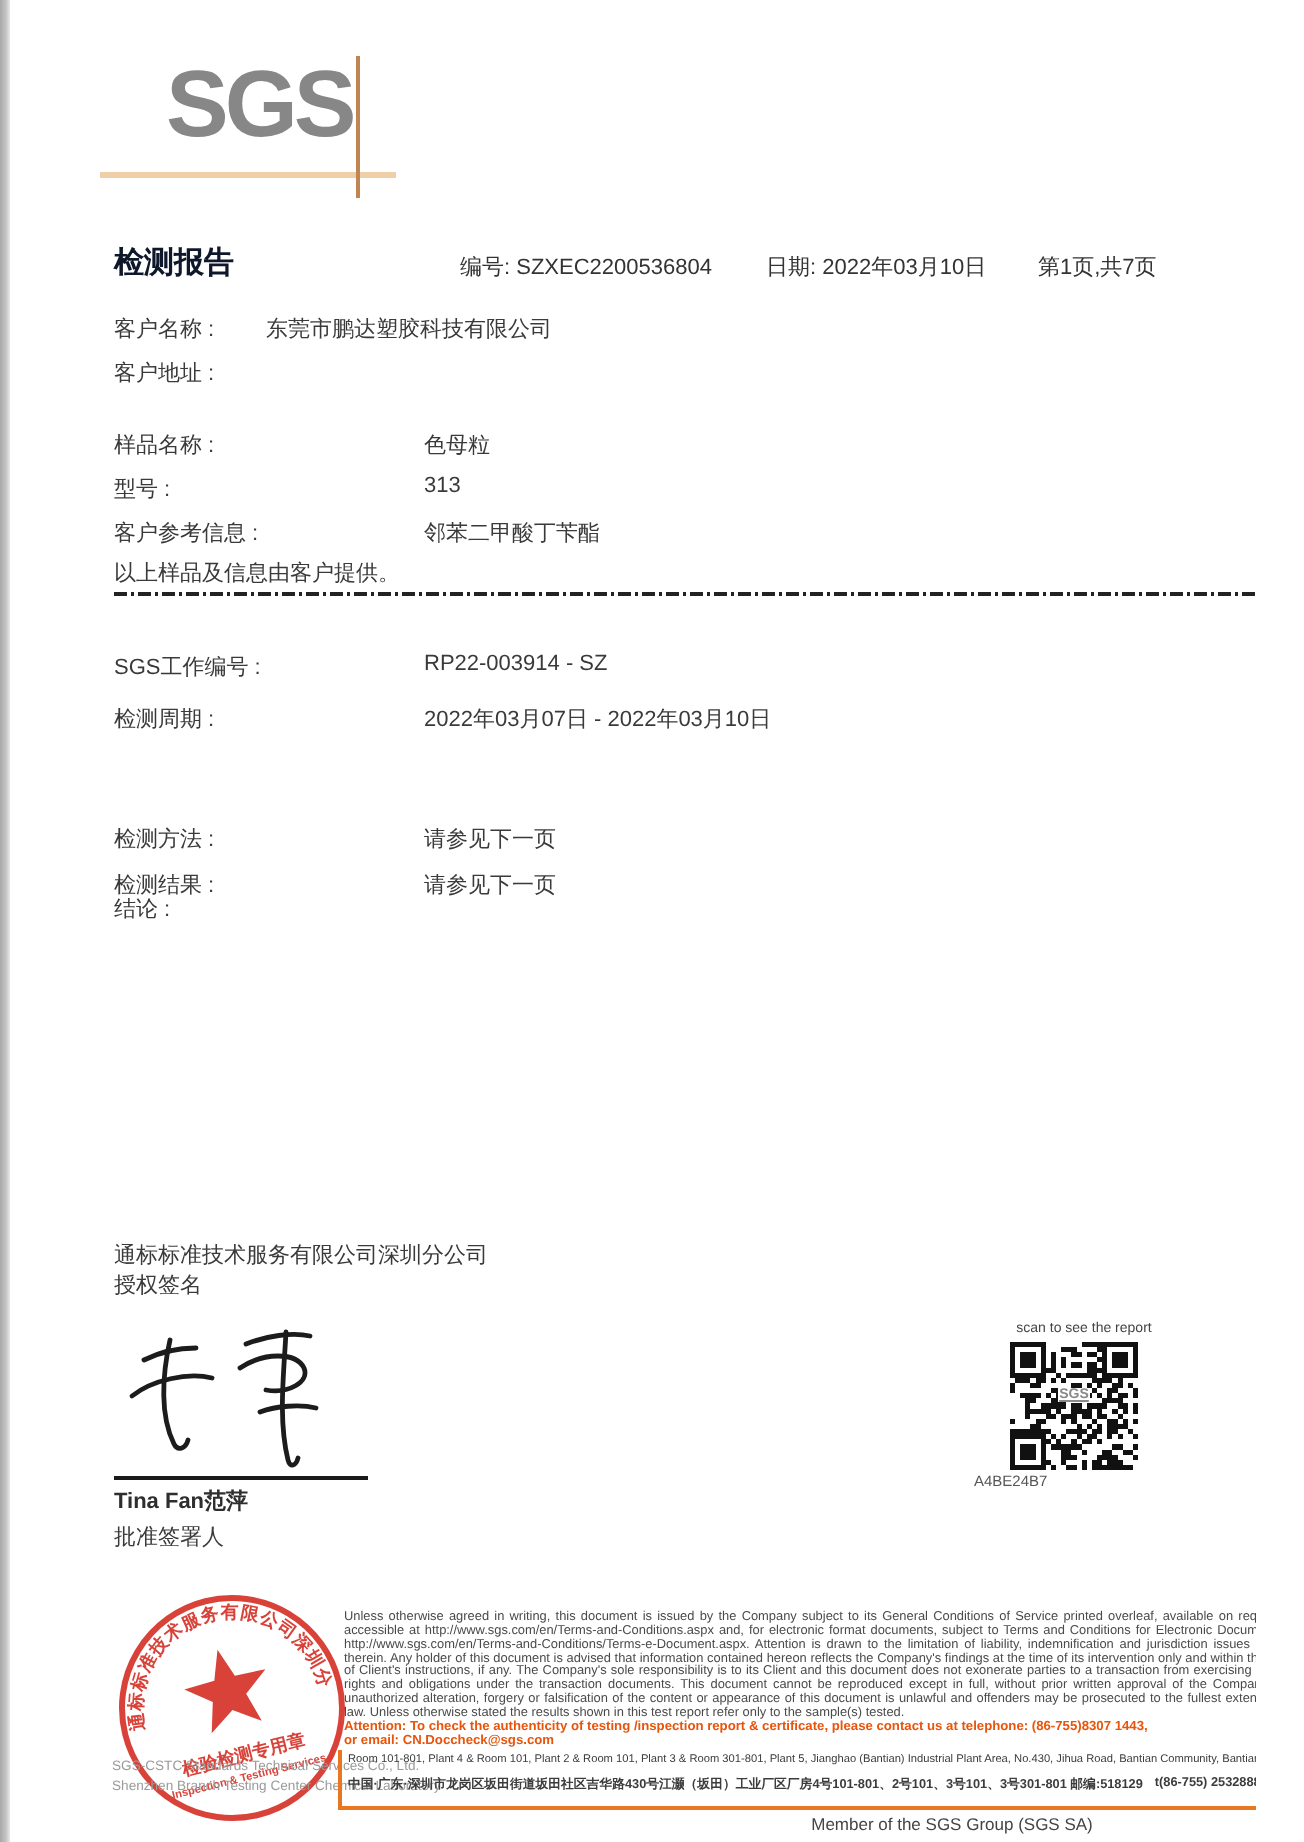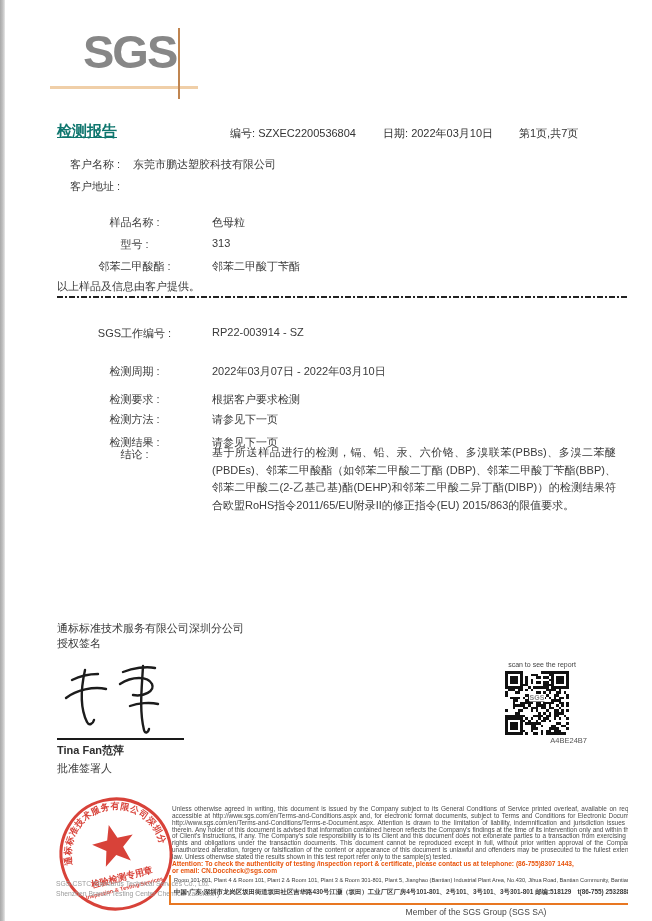--- a/index.html
+++ b/index.html
@@ -10,45 +10,45 @@
   
   .edge-strip{position:absolute;left:0;top:0;width:5px;height:921px;
     background:linear-gradient(90deg,#a8a8a8,#c4c4c4 60%,#e9e9e9);}
   
   .logo-wrap{position:absolute;left:50px;top:26px;width:160px;height:78px;}
   .logo-text{position:absolute;left:33px;top:2px;font-size:47px;font-weight:bold;
     color:#878787;letter-spacing:-2px;line-height:1;}
   .logo-hline{position:absolute;left:0px;top:60px;width:148px;height:3px;background:#f0cfa8;}
   .logo-vline{position:absolute;left:128px;top:2px;width:2px;height:71px;background:#c08550;}
   
-  .report-title{position:absolute;left:57px;top:122px;font-size:15px;font-weight:bold;color:#0f766e;text-decoration:underline;}
+  .report-title{position:absolute;left:57px;top:122px;font-size:15px;font-weight:bold;color:#0f172a;}
   .hdr{position:absolute;top:126px;font-size:11px;color:#333;text-align:right;}
   
-  .row{position:absolute;left:57px;display:flex;font-size:11px;color:#3a3a3a;white-space:nowrap;text-align:center;}
+  .row{position:absolute;left:57px;display:flex;font-size:11px;color:#3a3a3a;white-space:nowrap;}
   .lbl-n{width:76px;flex:none;}
   .lbl-w{width:155px;flex:none;}
   .note-line{position:absolute;left:57px;font-size:11px;color:#3a3a3a;}
   .dashline{position:absolute;left:57px;top:296px;width:588px;height:1.6px;
     background:repeating-linear-gradient(90deg,#222 0 6.5px,transparent 6.5px 8.5px,#222 8.5px 10px,transparent 10px 12px);}
   
   .conclusion{position:absolute;left:212px;top:444px;width:404px;font-size:11px;
     line-height:17.6px;color:#3a3a3a;text-align:justify;}
   
   .sig-company{position:absolute;left:57px;top:621px;font-size:11px;color:#3a3a3a;line-height:15px;}
   .sig-svg{position:absolute;left:60px;top:660px;}
   .sig-underline{position:absolute;left:57px;top:738px;width:127px;height:2px;background:#1a1a1a;}
   .sig-name{position:absolute;left:57px;top:743px;font-size:11px;font-weight:bold;color:#2e2e2e;}
   .sig-role{position:absolute;left:57px;top:761px;font-size:11px;color:#3a3a3a;}
   
   .qr-caption{position:absolute;left:487px;top:661px;width:110px;text-align:center;font-size:7px;color:#444;}
   .qr-box{position:absolute;left:505px;top:671px;width:64px;height:64px;}
   .qr-center-label{position:absolute;left:505px;top:694px;width:64px;text-align:center;
     font-size:7px;font-weight:bold;color:#8a8a8a;}
   .qr-center-label span{background:#fff;padding:0 1px;text-decoration:underline;}
-  .qr-code-text{position:absolute;left:487px;top:736px;width:100px;text-align:right;font-size:7.5px;color:#555;}
+  .qr-code-text{position:absolute;left:487px;top:736px;width:100px;text-align:left;font-size:7.5px;color:#555;}
   
   .stamp{position:absolute;left:55px;top:793px;opacity:.88;}
   .company-en{position:absolute;left:56px;top:879px;font-size:6.8px;color:#9b9b9b;line-height:10px;width:170px;}
   
   .legal{position:absolute;left:172px;top:806px;width:477px;font-size:6.45px;line-height:6.85px;
     color:#4a4a4a;text-align:justify;}
   .attention{position:absolute;left:172px;top:860px;width:477px;font-size:6.6px;line-height:7.4px;
     font-weight:bold;color:#e8540c;}
   .addr-row{position:absolute;left:174px;width:476px;display:flex;justify-content:space-between;
     font-size:5.6px;color:#3c3c3c;white-space:nowrap;}
@@ -91,52 +91,47 @@
 
   <div class="row" style="top:215px">
     <span class="lbl-w">样品名称 :</span>
     <span>色母粒</span>
   </div>
   <div class="row" style="top:237px">
     <span class="lbl-w">型号 :</span>
     <span>313</span>
   </div>
   <div class="row" style="top:259px">
-    <span class="lbl-w">邻苯二甲酸酯 :</span>
+    <span class="lbl-w">客户参考信息 :</span>
     <span>邻苯二甲酸丁苄酯</span>
   </div>
   <div class="note-line" style="top:279px">以上样品及信息由客户提供。</div>
 
   <div class="dashline"></div>
 
   <div class="row" style="top:326px">
     <span class="lbl-w">SGS工作编号 :</span>
     <span>RP22-003914 - SZ</span>
   </div>
-  <div class="row" style="top:364px">
+  <div class="row" style="top:352px">
     <span class="lbl-w">检测周期 :</span>
     <span>2022年03月07日 - 2022年03月10日</span>
-  </div>
-  <div class="row" style="top:392px">
-    <span class="lbl-w">检测要求 :</span>
-    <span>根据客户要求检测</span>
   </div>
   <div class="row" style="top:412px">
     <span class="lbl-w">检测方法 :</span>
     <span>请参见下一页</span>
   </div>
   <div class="row" style="top:435px">
     <span class="lbl-w">检测结果 :</span>
     <span>请参见下一页</span>
   </div>
 
   <div class="row" style="top:447px">
     <span class="lbl-w">结论 :</span>
   </div>
-  <div class="conclusion">基于所送样品进行的检测，镉、铅、汞、六价铬、多溴联苯(PBBs)、多溴二苯醚(PBDEs)、邻苯二甲酸酯（如邻苯二甲酸二丁酯 (DBP)、邻苯二甲酸丁苄酯(BBP)、邻苯二甲酸二(2-乙基己基)酯(DEHP)和邻苯二甲酸二异丁酯(DIBP)）的检测结果符合欧盟RoHS指令2011/65/EU附录II的修正指令(EU) 2015/863的限值要求。</div>
 
   <div class="sig-company">
     <div>通标标准技术服务有限公司深圳分公司</div>
     <div>授权签名</div>
   </div>
   <svg class="sig-svg" width="130" height="80" viewBox="0 0 130 80">
     <g fill="none" stroke="#1c1c1c" stroke-width="2.4" stroke-linecap="round">
       <path d="M6,38 C16,30 34,26 46,29"></path>
       <path d="M25,10 C21,28 20,48 27,62 C29,66 33,64 34,60"></path>
       <path d="M12,20 C20,16 30,14 38,14"></path>

